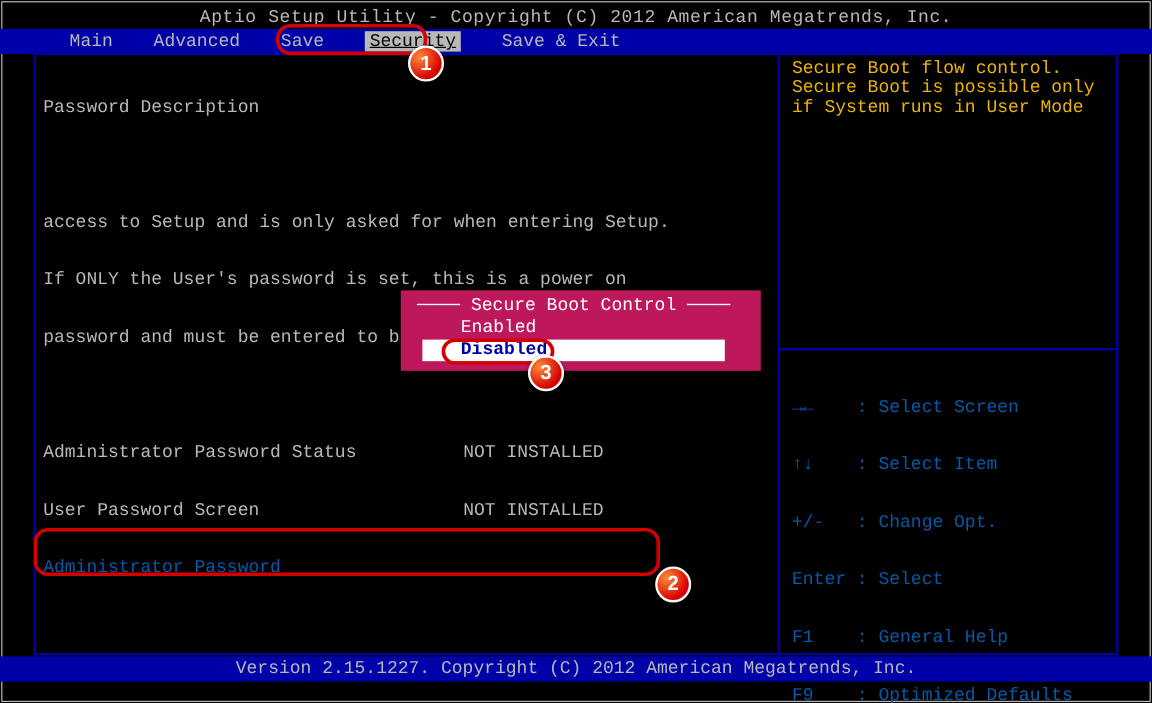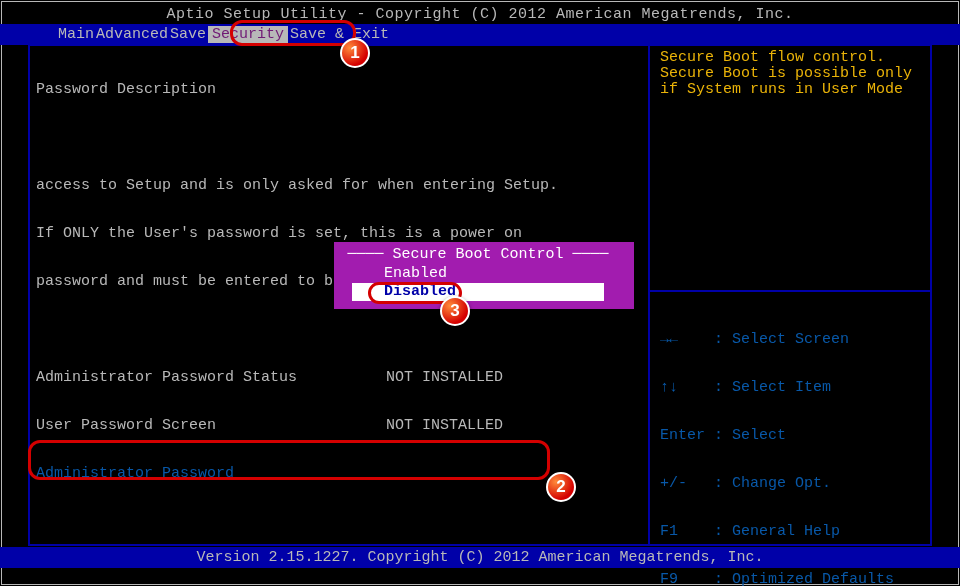--- a/index.html
+++ b/index.html
@@ -25,27 +25,28 @@
     color: #b8b8b8;
     letter-spacing: 0.5px;
   }
   .menu-bar {
     position: absolute;
     top: 24px; left: 0; right: 0;
     background: #0000a8;
     color: #b8b8b8;
     padding: 2px 58px;
     display: flex;
-    gap: 2px;
+    gap: 34px;
   }
   .menu-item { color: #b8b8b8; }
   .menu-item.selected {
     background: #b8b8b8;
-    color: #701a75;
+    color: #000000;
     padding: 0 4px;
+    text-decoration: underline;
   }
   .frame {
     position: absolute;
     top: 44px;
     left: 28px; right: 28px;
     bottom: 40px;
     border: 2px solid #0000a8;
   }
   .vsep {
     position: absolute;
@@ -83,21 +84,21 @@
     white-space: pre;
   }
   .blue { color: #0858a8; }
   .row { display: flex; }
   .label { display: inline-block; width: 350px; }
   .val { display: inline-block; }
   .popup {
     position: absolute;
     top: 242px; left: 334px;
     width: 300px;
-    background: #a21caf;
+    background: #be185d;
     color: #fff;
     padding: 4px 20px 8px 8px;
     border: 0;
   }
   .popup-shadow {
     position: absolute;
     top: 252px; left: 344px;
     width: 300px;
     height: 78px;
     background: #000;
@@ -206,22 +207,22 @@
 </div>
 
 <div class="help-panel">
   <div class="help-text">Secure Boot flow control.
 Secure Boot is possible only if System runs in User Mode</div>
 </div>
 
 <div class="key-help">
   <div><span style="display:inline-block;width:54px">→←</span>: <span>Select Screen</span></div>
   <div><span style="display:inline-block;width:54px">↑↓</span>: <span>Select Item</span></div>
+  <div><span style="display:inline-block;width:54px">+/-</span>: <span>Change Opt.</span></div>
   <div><span style="display:inline-block;width:54px">Enter</span>: <span>Select</span></div>
-  <div><span style="display:inline-block;width:54px">+/-</span>: <span>Change Opt.</span></div>
   <div><span style="display:inline-block;width:54px">F1</span>: <span>General Help</span></div>
   <div><span style="display:inline-block;width:54px">F9</span>: <span>Optimized Defaults</span></div>
   
   
 </div>
 
 <div class="popup-shadow"></div>
 <div class="popup">
   <div class="popup-title">Secure Boot Control</div>
   <div class="popup-opt">Enabled</div>

